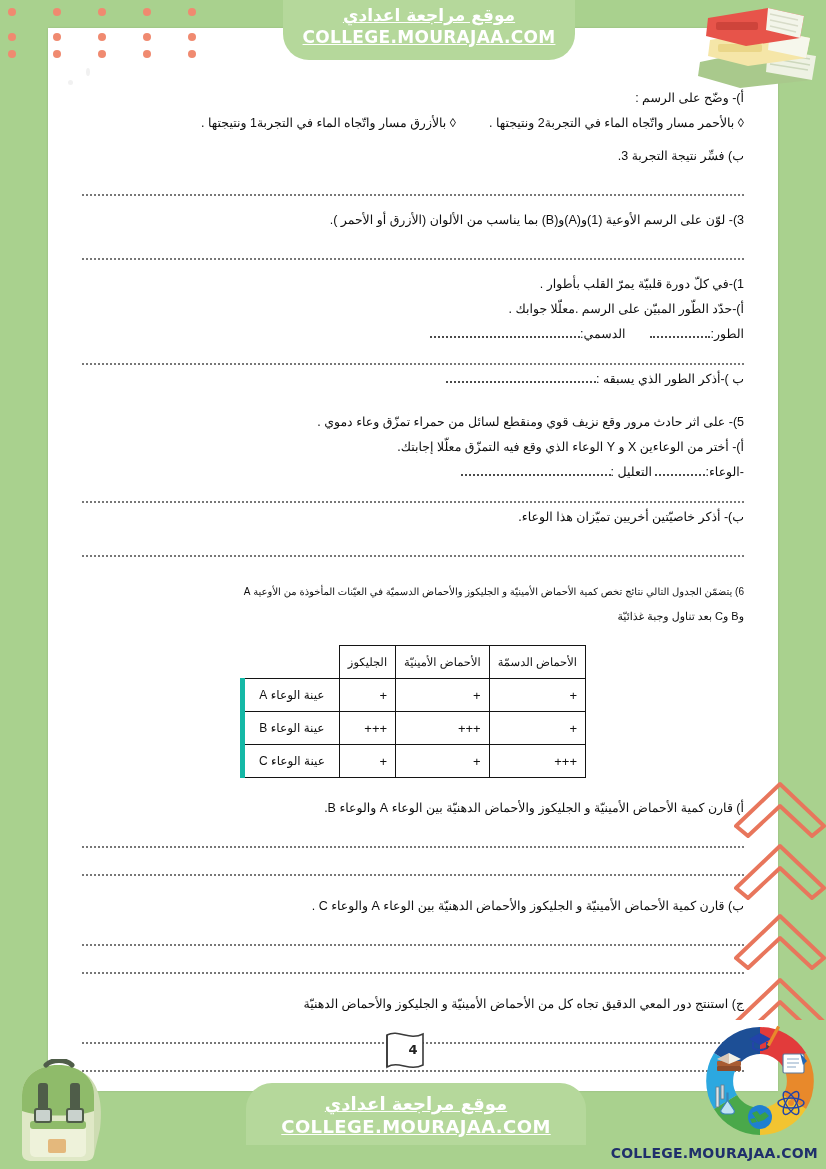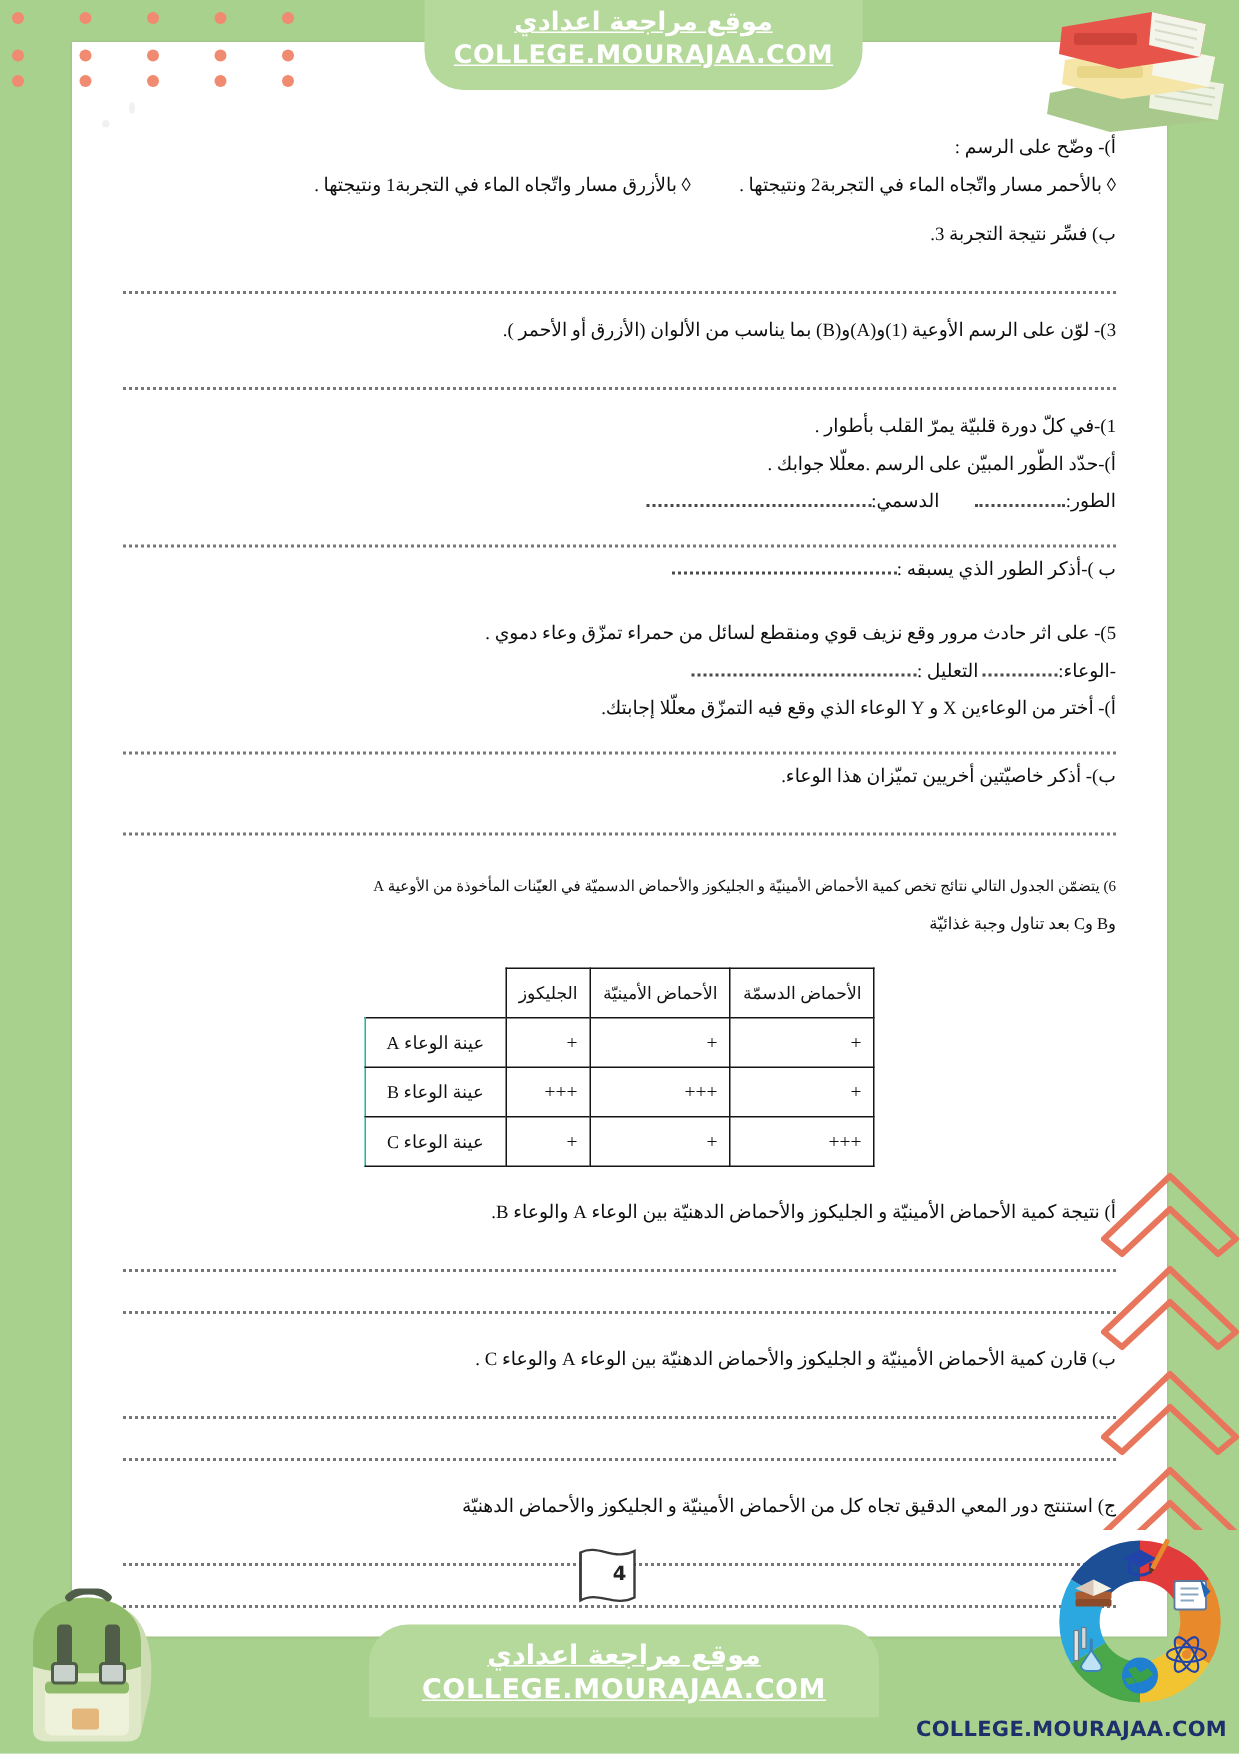--- a/index.html
+++ b/index.html
@@ -132,21 +132,21 @@
     letter-spacing: 0.2px;
     direction: ltr;
     font-family: "DejaVu Sans", "Liberation Sans", sans-serif;
   }
 
   
   .doc {
     direction: rtl;
     text-align: right;
     color: #0e0e0e;
-    font-family: Liberation Serif, serif;
+    font-family: Liberation Sans, sans-serif;
   }
   .q {
     font-size: 12.5px;
     line-height: 25px;
     margin: 0;
     white-space: nowrap;
   }
   .line-pad { height: 9px; }
 
   .dotline {
@@ -175,21 +175,21 @@
     padding: 5px 8px;
     text-align: right;
     font-weight: normal;
     height: 22px;
   }
   table.results th { font-size: 11.5px; }
   table.results td.rowlabel {
     border-top: 1px solid #141414;
     border-bottom: 1px solid #141414;
     border-right: none;
-    border-left: 1px solid #14b8a6;
+    border-left: 5px solid #14b8a6;
     text-align: center;
     white-space: nowrap;
     padding-right: 14px;
     padding-left: 14px;
   }
   table.results th.corner {
     border: none;
   }
   .plus { font-size: 13px; letter-spacing: 0px; }
 
@@ -294,25 +294,25 @@
         <span style="display:inline-block;width:18px"></span>
         <span>الدسمي:</span><span class="blank-sm" style="width:150px"></span>
       </p>
       <div class="dotline"></div>
       <p class="q">
         <span>ب )-أذكر الطور الذي يسبقه :</span><span class="blank-sm" style="width:150px"></span>
       </p>
 
       <div style="height:18px"></div>
       <p class="q">5)- على اثر حادث مرور وقع نزيف قوي ومنقطع لسائل من حمراء تمزّق وعاء دموي .</p>
+      <p class="q">أ)- أختر من الوعاءين  X و Y الوعاء الذي وقع فيه التمزّق معلّلا إجابتك.</p>
       <p class="q" style="white-space:nowrap">
         <span>-الوعاء:</span><span class="blank-sm" style="width:50px"></span>
         <span>التعليل :</span><span class="blank-sm" style="width:150px"></span>
       </p>
-      <p class="q">أ)- أختر من الوعاءين  X و Y الوعاء الذي وقع فيه التمزّق معلّلا إجابتك.</p>
       <div class="dotline"></div>
       <p class="q">ب)- أذكر خاصيّتين أخريين تميّزان هذا الوعاء.</p>
       <div class="line-pad"></div>
       <div class="dotline"></div>
 
       <div style="height:20px"></div>
       <p class="q" style="font-size:10px">6) يتضمّن الجدول التالي نتائج تخص كمية الأحماض الأمينيّة و الجليكوز والأحماض الدسميّة في العيّنات المأخوذة من الأوعية A</p>
       <p class="q" style="font-size:11px">وB وC بعد تناول وجبة غذائيّة</p>
 
       <div class="tbl-wrap">
@@ -342,21 +342,21 @@
               <td class="plus">+++</td>
               <td class="plus">+</td>
               <td class="plus">+</td>
               <td class="rowlabel">عينة الوعاء C</td>
             </tr>
           </tbody>
         </table>
       </div>
 
       <div style="height:18px"></div>
-      <p class="q">أ) نتيجة كمية الأحماض الأمينيّة و الجليكوز والأحماض الدهنيّة بين  الوعاء A والوعاء B.</p>
+      <p class="q">أ) قارن كمية الأحماض الأمينيّة و الجليكوز والأحماض الدهنيّة بين  الوعاء A والوعاء B.</p>
       <div class="line-pad"></div>
       <div class="dotline"></div>
       <div style="height:8px"></div>
       <div class="dotline"></div>
 
       <div style="height:16px"></div>
       <p class="q">ب) قارن كمية الأحماض الأمينيّة و الجليكوز والأحماض الدهنيّة بين الوعاء A والوعاء C .</p>
       <div class="line-pad"></div>
       <div class="dotline"></div>
       <div style="height:8px"></div>

